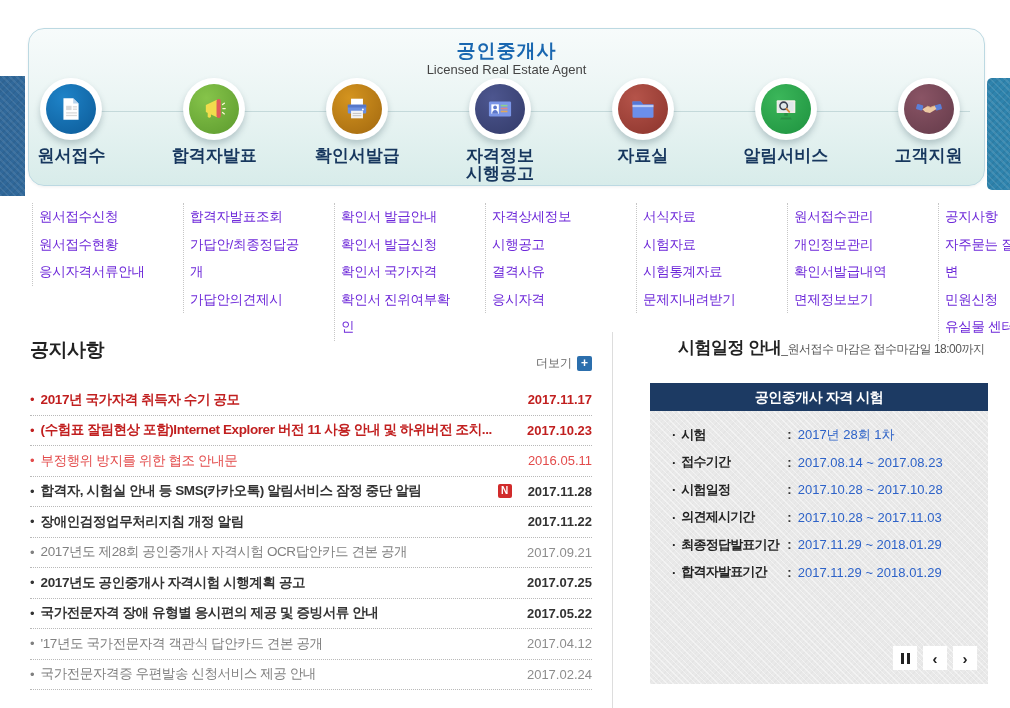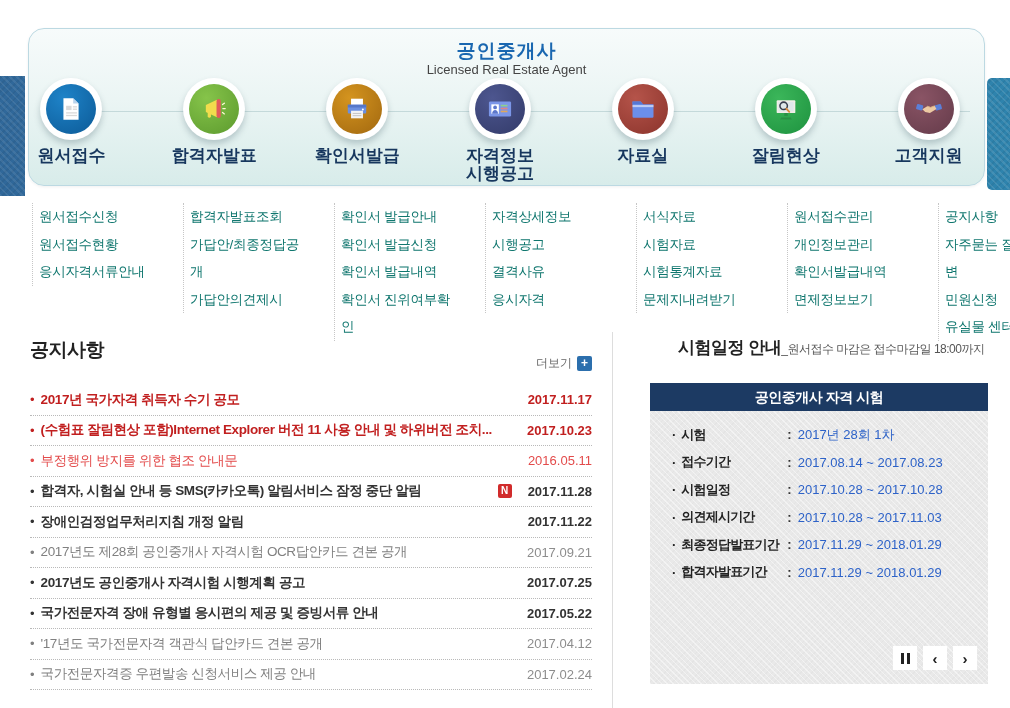--- a/index.html
+++ b/index.html
@@ -33,21 +33,21 @@
     box-shadow:0 4px 6px rgba(60,90,100,.28); display:flex; align-items:center; justify-content:center; }
   .circle-inner { width:50px; height:50px; border-radius:50%; display:flex;
     align-items:center; justify-content:center; }
   .menu-label { margin-top:7px; text-align:center; font-size:17px; font-weight:bold;
     color:#17375e; line-height:18px; }
 
   
   .submenu-row { position:absolute; left:0; top:203px; width:1000px;
     display:grid; grid-template-columns:repeat(7,1fr); }
   .submenu-col { margin-left:32px; border-left:1px dotted #c6c6c6; padding-left:6px; }
-  .submenu-item { font-size:13.5px; color:#0f766e; line-height:27.5px; cursor:pointer;
+  .submenu-item { font-size:13.5px; color:#6d28d9; line-height:27.5px; cursor:pointer;
     letter-spacing:-0.3px; white-space:normal; width:112px; }
 
   
   .notice { position:absolute; left:30px; top:336px; width:562px; }
   .notice-head { display:flex; align-items:center; justify-content:space-between; height:28px; }
   .notice-title { font-size:19px; font-weight:bold; color:#222; letter-spacing:-0.5px; }
   .more-wrap { display:flex; align-items:center; gap:5px; cursor:pointer;margin-top:27px; }
   .more-label { font-size:12px; color:#666; }
   .more-btn { width:15px; height:15px; background:#2c6fad; color:#fff; font-size:12px;
     font-weight:bold; line-height:15px; text-align:center; border-radius:2px; }
@@ -199,21 +199,21 @@
               <rect x="4" y="4.5" width="16" height="11" rx="0.8" fill="#f0ede8"></rect>
               <rect x="5.5" y="6" width="13" height="8" fill="#dfe8ea"></rect>
               <rect x="10.5" y="15.5" width="3" height="2.4" fill="#2a8f44"></rect>
               <path d="M8 19.3h8l1 1.6H7z" fill="#2a8f44"></path>
               <circle cx="10" cy="9.3" r="3.2" fill="none" stroke="#39404f" stroke-width="1.3"></circle>
               <line x1="12.3" y1="11.7" x2="14.8" y2="14.4" stroke="#d88a3f" stroke-width="1.6" stroke-linecap="round"></line>
             </svg>
           </div>
         </div>
         <div class="menu-label">
-          <div>잘림현상</div>
+          <div>알림서비스</div>
         </div>
       </div>
       <div class="menu-cell">
         <div class="circle-outer">
           <div class="circle-inner" style="background: radial-gradient(circle at 35% 28%, rgb(138, 84, 101) 0%, rgb(102, 60, 75) 95%);">
             <svg width="28" height="28" viewBox="0 0 24 24">
               <rect x="1.2" y="8.2" width="5.6" height="4.6" rx="0.9" fill="#5b7fd8" transform="rotate(16 4 10.5)"></rect>
               <rect x="17.2" y="8.2" width="5.6" height="4.6" rx="0.9" fill="#5b7fd8" transform="rotate(-16 20 10.5)"></rect>
               <path d="M6.3 12.2l4.2-2.6 2.9 1 3.4-1.3 1.6 2.6-5.6 3.6-4.1-0.9z" fill="#ecc9a3"></path>
               <path d="M10.5 9.6l2.9 1 3.4-1.3" fill="none" stroke="#d8ae82" stroke-width="0.8"></path>
@@ -238,21 +238,21 @@
         <div class="submenu-col">
           <div class="submenu-item">합격자발표조회</div>
           <div class="submenu-item">가답안/최종정답공개</div>
           <div class="submenu-item">가답안의견제시</div>
         </div>
       </div>
       <div>
         <div class="submenu-col">
           <div class="submenu-item">확인서 발급안내</div>
           <div class="submenu-item">확인서 발급신청</div>
-          <div class="submenu-item">확인서 발급내역</div>
+          <div class="submenu-item">확인서 국가자격</div>
           <div class="submenu-item">확인서 진위여부확인</div>
         </div>
       </div>
       <div>
         <div class="submenu-col">
           <div class="submenu-item">자격상세정보</div>
           <div class="submenu-item">시행공고</div>
           <div class="submenu-item">결격사유</div>
           <div class="submenu-item">응시자격</div>
         </div>

